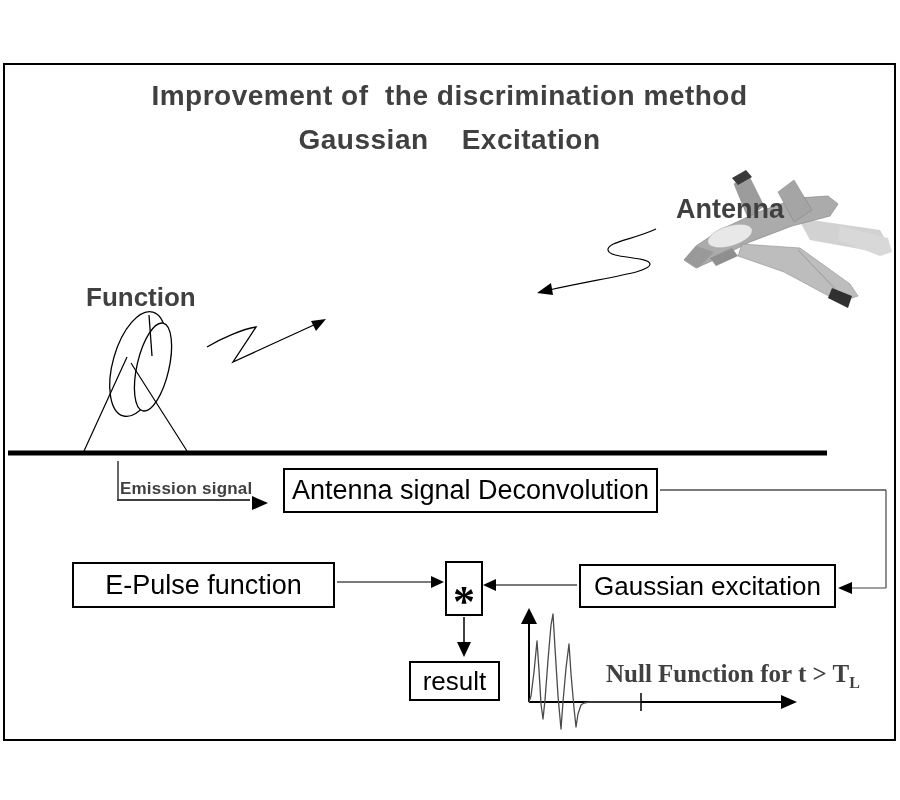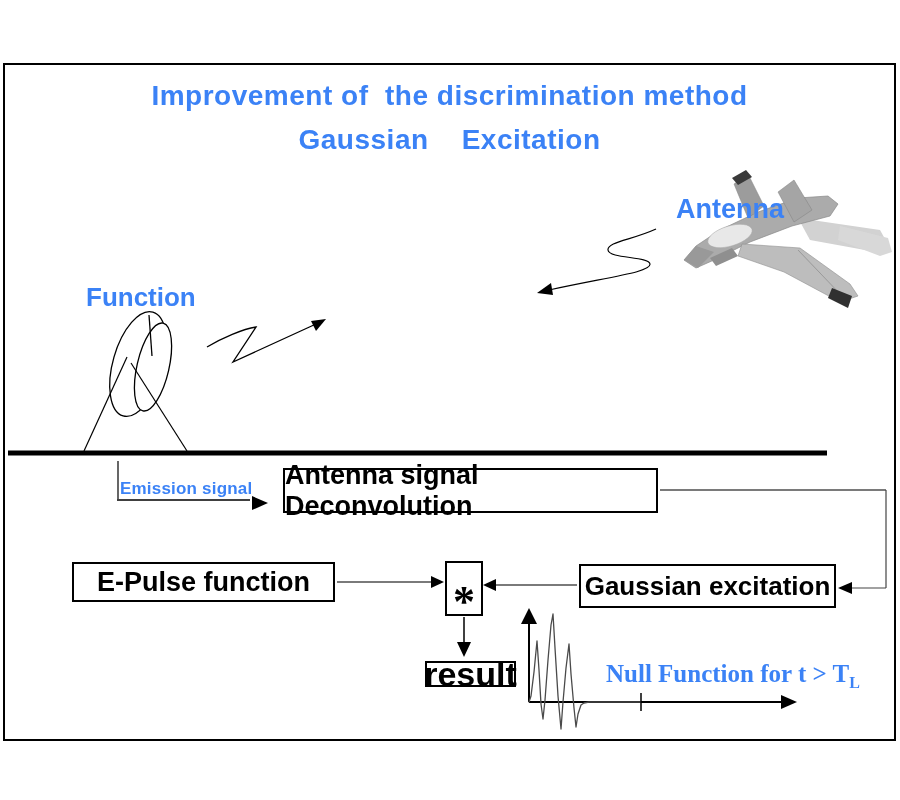--- a/index.html
+++ b/index.html
@@ -5,39 +5,39 @@
   html,body{margin:0;padding:0;}
   body{
     width:900px;height:800px;position:relative;background:#ffffff;
     font-family:"Liberation Sans",sans-serif;overflow:hidden;
   }
   .frame{
     position:absolute;left:3px;top:63px;width:893px;height:678px;
     border:2px solid #000;background:#fff;box-sizing:border-box;z-index:0;
   }
   svg.art{position:absolute;left:0;top:0;z-index:1;pointer-events:none;}
-  .txt{position:absolute;z-index:2;color:#3b82f6;white-space:pre;}
+  .txt{position:absolute;z-index:2;color:#404040;white-space:pre;}
   .title-line{left:3px;width:893px;text-align:center;font-weight:bold;font-size:28px;letter-spacing:.5px;}
   #title1{top:80px;}
   #title2{top:124px;}
   .lbl{font-weight:bold;}
   #emission-label{left:86px;top:282px;font-size:26px;}
   #target-label{left:676px;top:194px;font-size:27px;}
   #measured-label{left:120px;top:479px;font-size:17px;letter-spacing:.2px;}
   .box{
     position:absolute;z-index:2;border:2px solid #000;background:#fff;
     display:flex;align-items:center;justify-content:center;
-    font-weight:bold;box-sizing:border-box;color:#000;
+    font-weight:normal;box-sizing:border-box;color:#000;
   }
   #deconv-box{left:283px;top:468px;width:375px;height:45px;font-size:27px;}
-  #epulse-box{left:72px;top:562px;width:263px;height:40px;font-size:27px;}
+  #epulse-box{left:72px;top:562px;width:263px;height:46px;font-size:27px;}
   #gaussian-box{left:579px;top:564px;width:257px;height:44px;font-size:26px;}
   #star-box{left:445px;top:561px;width:38px;height:55px;font-size:44px;font-family:"Liberation Serif",serif;font-weight:bold;}
   #star-box .glyph{transform:translateY(26%);display:inline-block;}
-  #result-box{left:425px;top:661px;width:91px;height:26px;font-size:34px;}
+  #result-box{left:409px;top:661px;width:91px;height:40px;font-size:26px;}
   #null-label{
     left:606px;top:660px;font-family:"Liberation Serif",serif;
     font-weight:bold;font-size:25px;z-index:2;
   }
   #null-label sub{font-size:16px;}
 </style>
 </head>
 <body>
 
 <div class="frame"></div>

